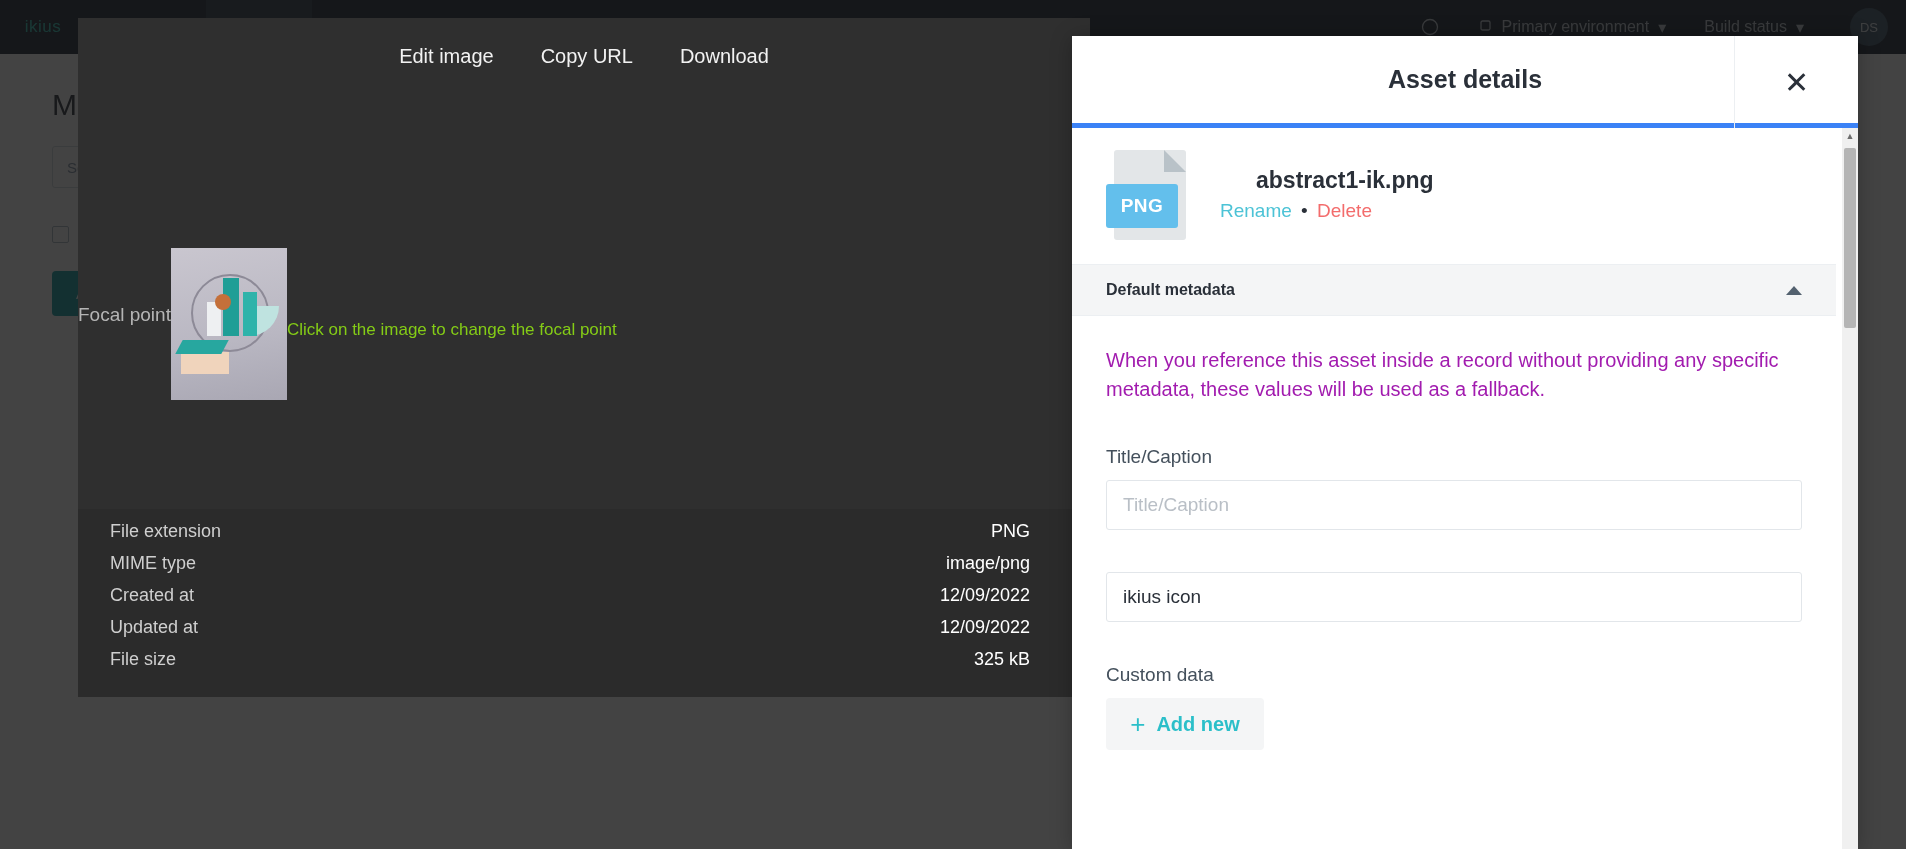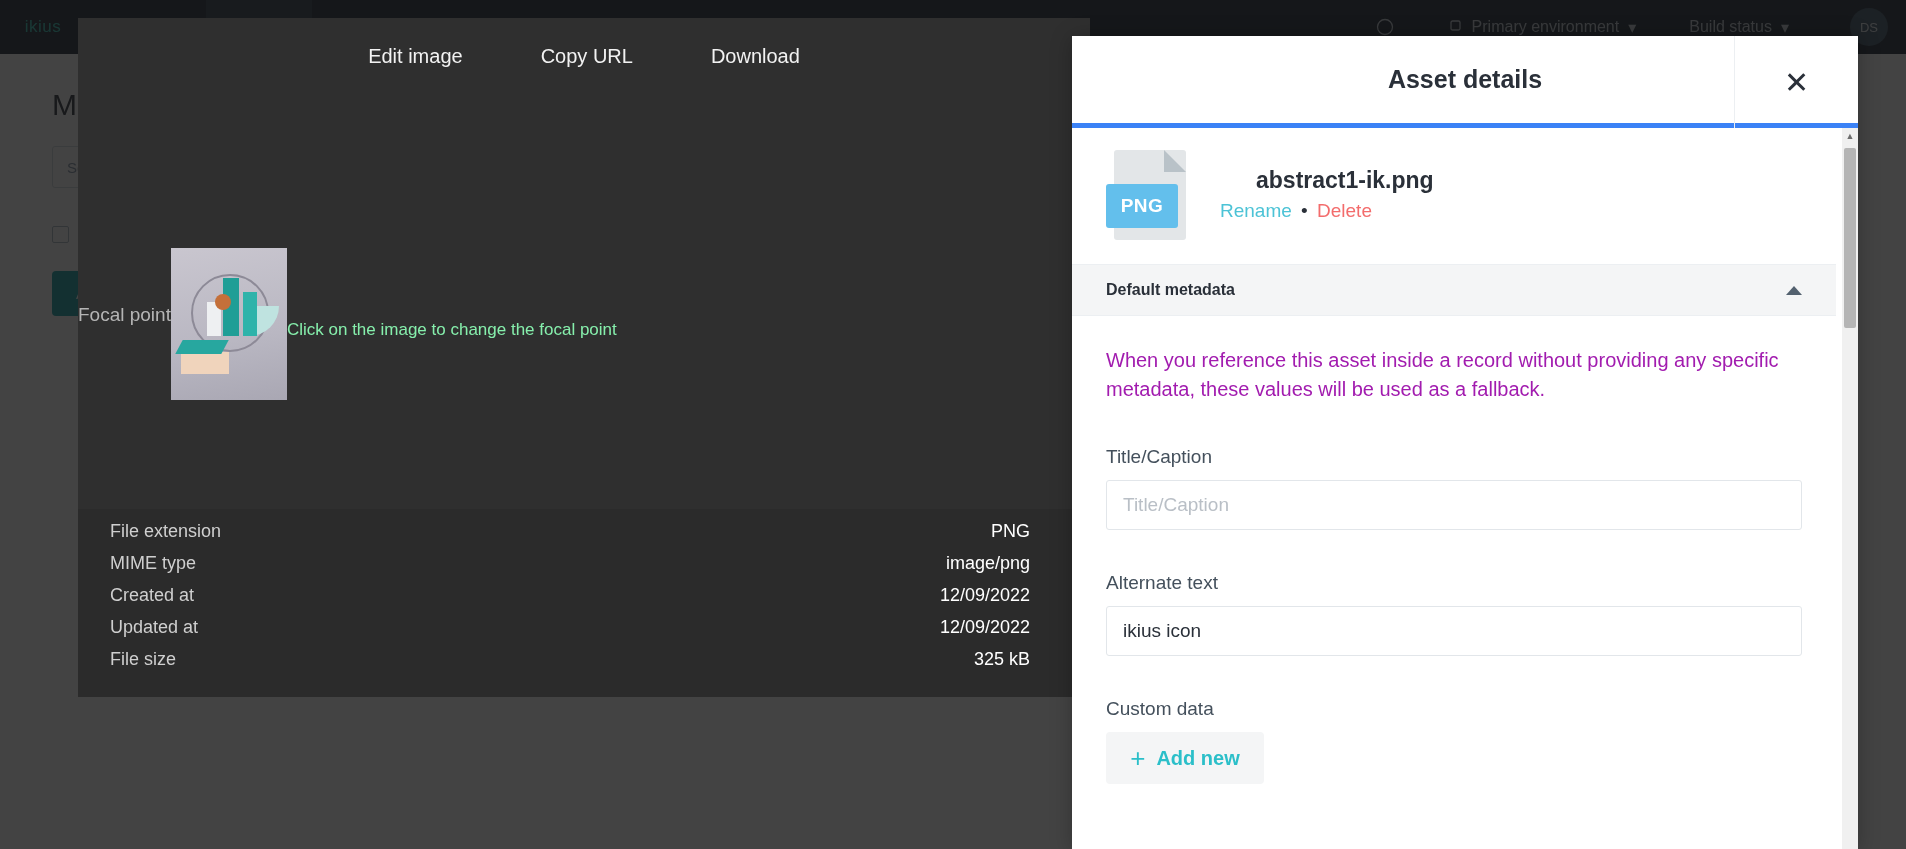--- a/index.html
+++ b/index.html
@@ -25,21 +25,21 @@
     font-size: 17px; color: #2ec4b6; letter-spacing: .5px;
   }
   .nav-items { display: flex; align-items: center; gap: 2px; }
   .nav-item {
     display: flex; align-items: center; gap: 9px;
     padding: 0 18px; height: 54px;
     color: #c5cdd6; font-size: 16px; white-space: nowrap;
   }
   .nav-item.active { background: #2b3947; }
   .nav-spacer { flex: 1; }
-  .nav-right { display: flex; align-items: center; gap: 45px; padding-right: 18px; }
+  .nav-right { display: flex; align-items: center; gap: 30px; padding-right: 18px; }
   .nav-right .nav-item { padding: 0 4px; }
   .avatar {
     width: 38px; height: 38px; border-radius: 50%;
     background: #3f5468; color: #dfe6ec;
     display: flex; align-items: center; justify-content: center;
     font-size: 13px; margin-left: 12px;
   }
   .page-body { position: absolute; top: 54px; left: 0; right: 0; bottom: 0; background:#fff; }
   .page-title {
     font-size: 30px; color: #2a3039; padding: 34px 0 10px 52px; font-weight: 400;
@@ -69,21 +69,21 @@
 
   
   .asset-panel {
     position: absolute; left: 78px; top: 18px;
     width: 1012px; height: 679px;
     background: #2f2f2f;
     display: flex; flex-direction: column;
   }
   .asset-toolbar {
     height: 76px; display: flex; align-items: center; justify-content: center;
-    gap: 78px; flex-shrink: 0;
+    gap: 47px; flex-shrink: 0;
   }
   .tb-btn { color: #f2f2f2; font-size: 20px; }
   .asset-preview {
     flex: 1; position: relative;
     display: flex; flex-direction: row; align-items: center;
     padding-top: 44px;
   }
   .focal-label { color: #b5b5b5; font-size: 19px; margin-bottom: 18px; }
   .thumb {
     width: 116px; height: 152px; position: relative; overflow: hidden;
@@ -93,21 +93,21 @@
     position:absolute; left: 20px; top: 26px; width: 78px; height: 78px;
     border: 2px solid #8d8a97; border-radius: 50%;
   }
   .thumb .bar1 { position:absolute; left:52px; top:30px; width:16px; height:58px; background:#1f9e96; }
   .thumb .bar2 { position:absolute; left:72px; top:44px; width:14px; height:44px; background:#2eb3aa; }
   .thumb .bar3 { position:absolute; left:36px; top:54px; width:14px; height:34px; background:#eef0f2; }
   .thumb .dot  { position:absolute; left:44px; top:46px; width:16px; height:16px; border-radius:50%; background:#c4703a; }
   .thumb .slab { position:absolute; left:8px; top:92px; width:46px; height:14px; background:#27a79f; transform: skewX(-28deg); }
   .thumb .block{ position:absolute; left:10px; top:104px; width:48px; height:22px; background:#f0d4bc; }
   .thumb .pie  { position:absolute; left:78px; top:58px; width:30px; height:30px; background:#bfe3e0; border-radius: 0 0 30px 0; }
-  .focal-hint { color: #86efac; font-size: 17px; margin-top: 12px; }
+  .focal-hint { color: #84cc16; font-size: 17px; margin-top: 12px; }
 
   .asset-table-wrap {
     height: 188px; background: #2b2b2b; position: relative; overflow: hidden;
   }
   .asset-table { padding: 6px 60px 0 32px; }
   .atr {
     display: flex; justify-content: space-between; align-items: center;
     height: 32px; color: #d8d8d8; font-size: 18px;
   }
   .atr .k { color: #cfcfcf; }
@@ -392,21 +392,20 @@
 
       <div class="section-body">
         <div class="help-text">When you reference this asset inside a record without providing any specific metadata, these values will be used as a fallback.</div>
 
         <div class="field">
           <div class="field-label">Title/Caption</div>
           <div class="field-input placeholder">Title/Caption</div>
         </div>
 
         <div class="field">
-          <div class="field-label">Alternate text</div>
           <div class="field-input">ikius icon</div>
         </div>
 
         <div class="field">
           <div class="field-label">Custom data</div>
           <div class="add-new-btn">
             <span class="plus">+</span>
             <span>Add new</span>
           </div>
         </div>

